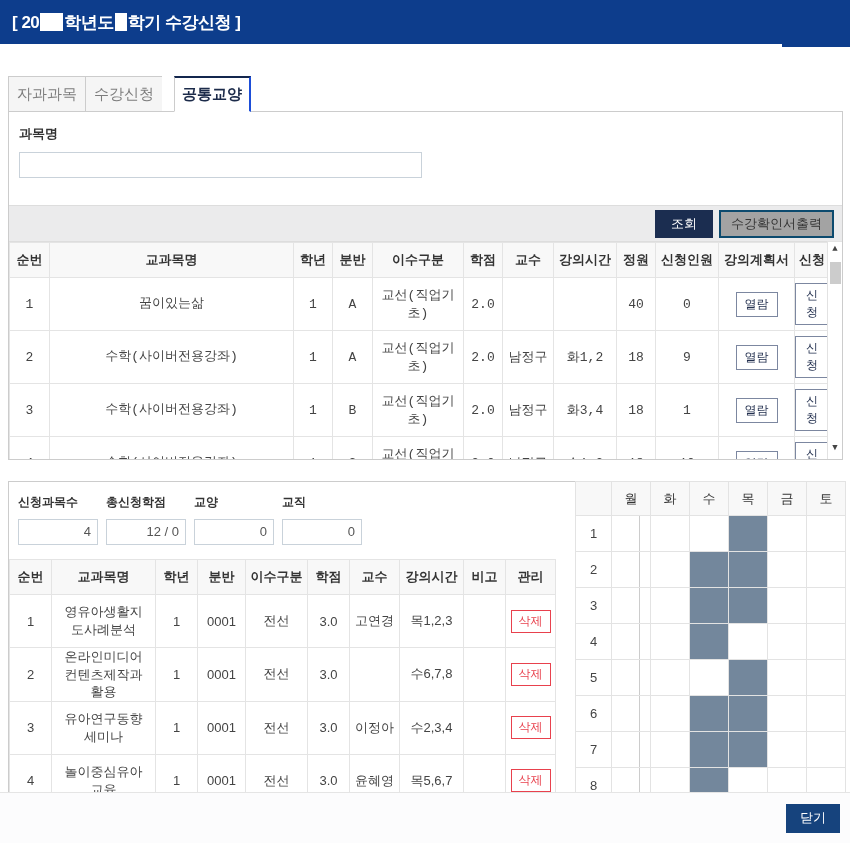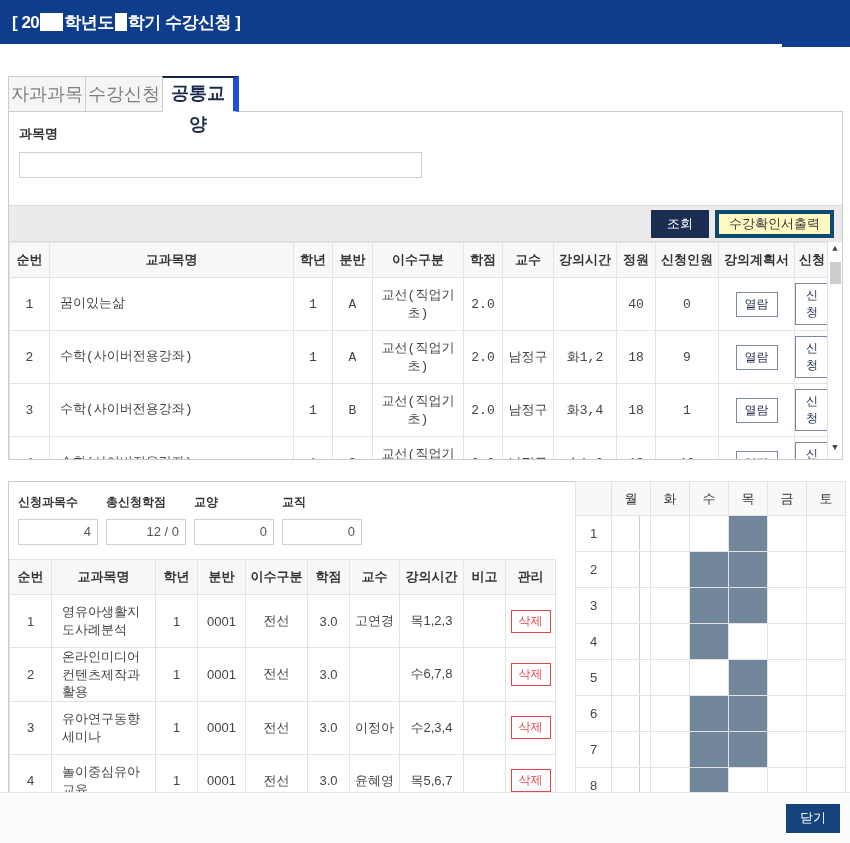--- a/index.html
+++ b/index.html
@@ -17,24 +17,24 @@
   }
   .titlebar-ext { position:absolute; top:44px; right:0; width:68px; height:3px; background:#0d3d8c; }
   .redact { display:inline-block; height:18px; background:#fff; vertical-align:-3px; margin:0 1px; }
   .redact.lg { width:23px; }
   .redact.sm { width:12px; }
 
   
   .tabs { position:absolute; top:76px; left:8px; display:flex; z-index:3; }
   .tab {
     width:77px; height:36px; line-height:34px; text-align:center;
-    font-size:18px; color:#7d7d7d; background:#f5f5f5;
+    font-size:15px; color:#7d7d7d; background:#f5f5f5;
     border:1px solid #ccc; border-right:none; cursor:pointer;
   }
-  .tab:last-child { border-right:6px solid #1d4ed8; }
+  .tab:last-child { border-right:2px solid #1d4ed8;margin-left:12px; }
   .tab.active {
     background:#fff; color:#1c2b4a; font-weight:bold;
     border-top:2px solid #13264d; border-bottom:1px solid #fff; line-height:31px;
   }
 
   
   .panel {
     position:absolute; top:111px; left:8px; width:835px; height:349px;
     border:1px solid #ccc; background:#fff; overflow:hidden;font-family:Liberation Mono, monospace;
   }
@@ -43,27 +43,27 @@
   .search-input {
     display:block; width:403px; height:26px; border:1px solid #c9d2da;
     padding:0 6px; font-size:13px; font-family:inherit;
   }
   .action-bar {
     height:37px; background:#ebebec; border-top:1px solid #ddd; border-bottom:1px solid #ddd;
     display:flex; justify-content:flex-end; align-items:center; gap:6px; padding:0 8px;
   }
   .btn { font-family:inherit; font-size:13px; cursor:pointer; }
   .btn-query { background:#1b2d50; color:#fff; border:1px solid #1b2d50; height:28px; padding:0 15px; }
-  .btn-print { background:#fef9c3; color:#333; border:4px solid #0c4a6e; height:28px; padding:0 10px; }
+  .btn-print { background:#a3a3a3; color:#333; border:2px solid #0c4a6e; height:28px; padding:0 10px; }
 
   
   table { border-collapse:collapse; table-layout:fixed; font-size:13px; color:#444;padding-left:9px; }
   th, td { border:1px solid #e4e4e4; text-align:center; vertical-align:middle; overflow:hidden; }
   thead th { background:#f8f8f8; color:#333; font-weight:bold; height:35px; }
-  .cell-name { text-align:left; padding:0 10px; word-break:break-all; line-height:1.35; }
+  .cell-name { text-align:center; padding:0 10px; word-break:break-all; line-height:1.35; }
   .mini-btn {
     background:#fff; border:1px solid #7c87a0; color:#23304f;
     font-size:12px; padding:3px 8px; cursor:pointer; font-family:inherit;
   }
   .del-btn {
     background:#fff; border:1px solid #e8414d; color:#e8414d;
     font-size:12px; padding:2px 7px; cursor:pointer; font-family:inherit;
   }
   .course-table { width:820px; }
   .course-table tbody td { height:53px; }

